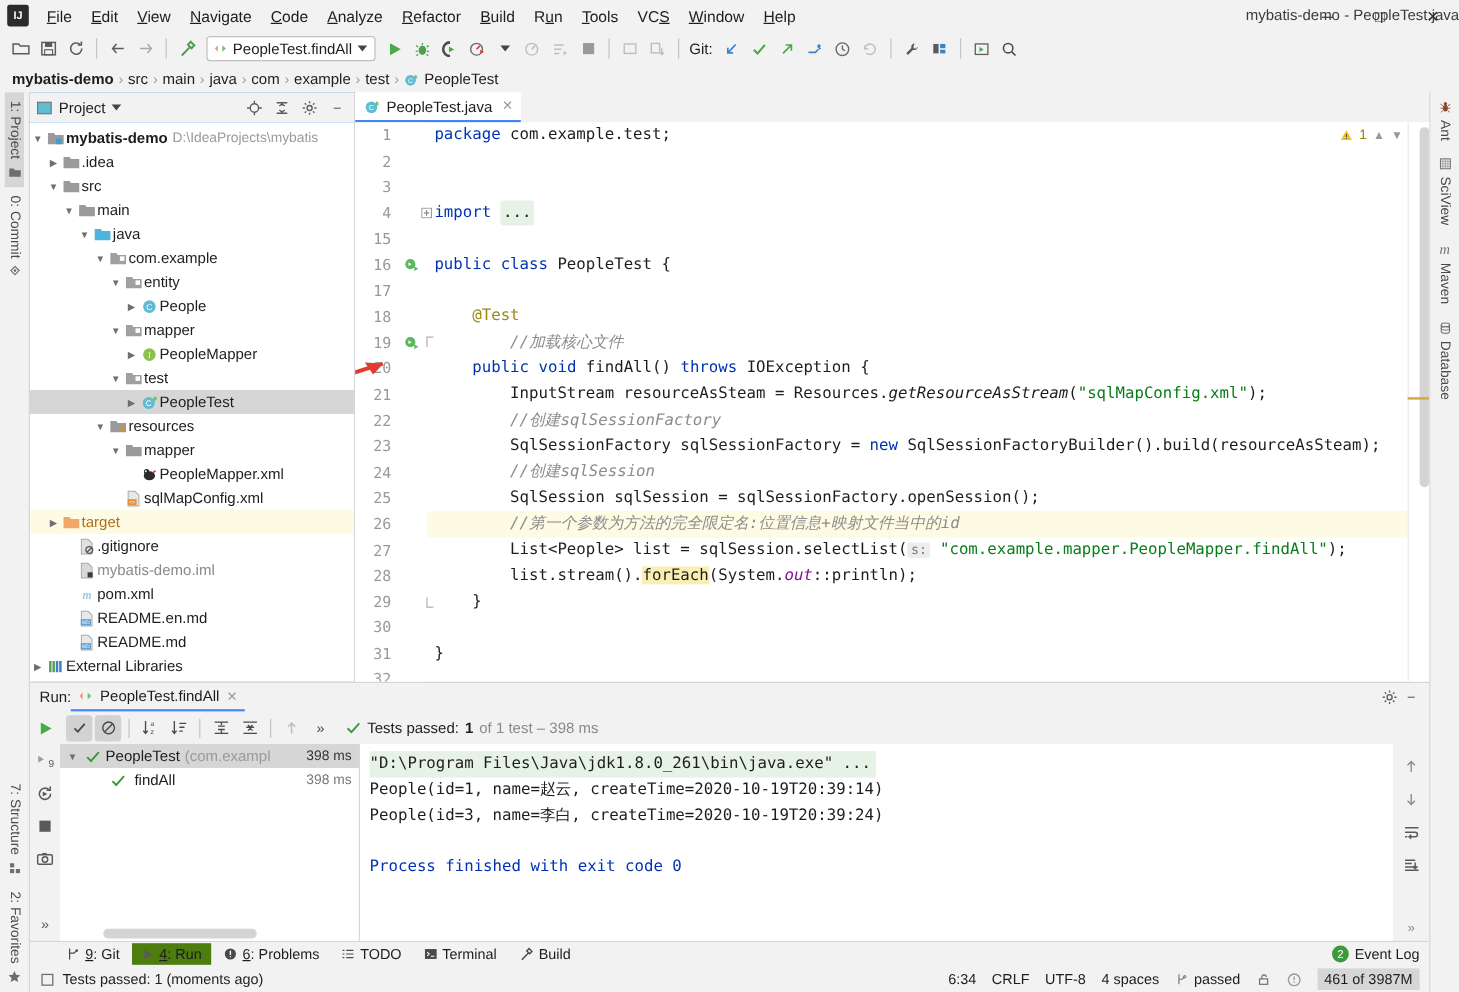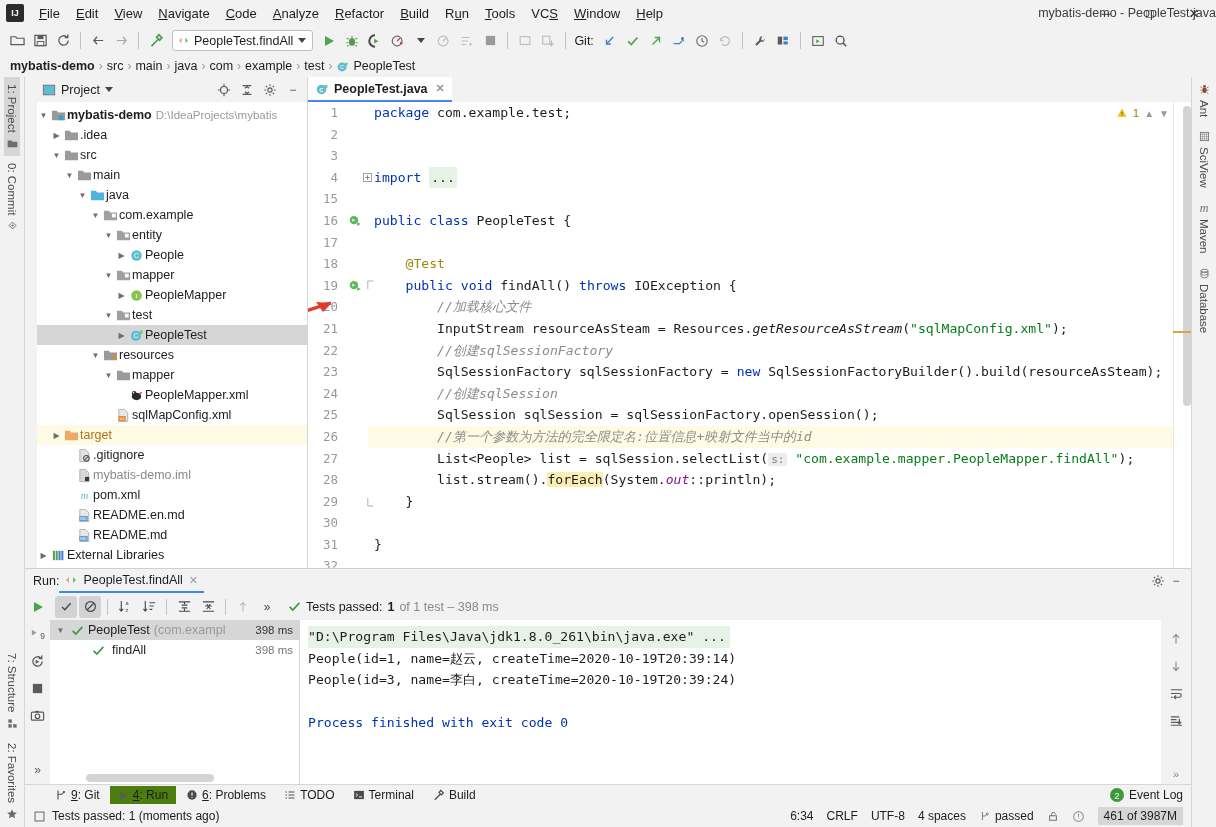--- a/index.html
+++ b/index.html
@@ -48,41 +48,41 @@
   .stripe.right { border-right:none; border-left:1px solid #d6d6d6; }
   .vtab { writing-mode:vertical-rl; font-size:11.5px; color:#4a4a4a; padding:7px 2px; display:flex; align-items:center; gap:5px; white-space:nowrap; }
   .vtab.active { background:#d6d6d6; }
   .vtab .vico { writing-mode:horizontal-tb; font-size:10px; line-height:1; }
   .stripe .filler { flex:1 1 auto; }
 
   .content { flex:1 1 auto; display:flex; flex-direction:column; min-width:0; }
   .upper { flex:1 1 auto; display:flex; min-height:0; }
 
   
-  .project { width:271px; background:#3b82f6; display:flex; flex-direction:column; border-right:1px solid #d6d6d6; min-width:0;margin-left:12px; }
+  .project { width:271px; background:#3b82f6; display:flex; flex-direction:column; border-right:1px solid #d6d6d6; min-width:0; }
   .proj-head { height:25px; background:#f2f2f2; display:flex; align-items:center; padding:0 5px; gap:5px; flex:0 0 25px; }
   .proj-head .ttl { font-size:12.5px; color:#1d1d1d; }
   .proj-head .sp { flex:1 1 auto; }
   .proj-ico { width:18px;height:18px;display:flex;align-items:center;justify-content:center;color:#555;font-size:12px; }
   .tree { flex:1 1 auto; overflow:hidden; padding-top:3px; position:relative; background:#fff; }
   .row { height:20px; display:flex; align-items:center; font-size:12.5px; white-space:nowrap; color:#1d1d1d; }
   .row.sel { background:#d6d6d6; }
   .row.hl { background:#fdfbe3; }
   .arrow { width:13px; text-align:center; color:#6e6e6e; font-size:8px; flex:0 0 13px; }
   .ficon { width:17px; flex:0 0 17px; display:flex; align-items:center; justify-content:center; }
   .fname { padding-right:4px; }
   .fname.bold { font-weight:bold; }
   .fpath { color:#9a9a9a; font-size:11.5px; }
   .fname.orange { color:#b07018; }
   .fname.grey { color:#8a8a8a; }
   svg { display:block; }
 
   
   .editor { flex:1 1 auto; display:flex; flex-direction:column; min-width:0; background:#fff; }
-  .tabs { height:25px; background:#f2f2f2; display:flex; align-items:flex-end; flex:0 0 25px;font-weight:bold; }
+  .tabs { height:25px; background:#f2f2f2; display:flex; align-items:flex-end; flex:0 0 25px; }
   .etab { height:25px; background:#fff; border-bottom:2px solid #4285f4; display:flex; align-items:center;
           padding:0 7px; gap:5px; font-size:12.5px; }
   .etab .x { color:#999; font-size:11px; margin-left:3px; }
   .codewrap { flex:1 1 auto; display:flex; min-height:0; position:relative; background:#fff; overflow:hidden; }
   .gutter { width:60px; flex:0 0 60px; background:#fff; position:relative; }
   .gln { height:21.6px; line-height:21.6px; text-align:right; padding-right:6px; width:36px;
          font-family:"DejaVu Sans Mono", monospace; font-size:12.5px; color:#999; }
   .gmark { position:absolute; left:38px; width:18px; height:21.6px; display:flex; align-items:center; justify-content:center; }
   .code { flex:1 1 auto; font-family:"DejaVu Sans Mono", monospace; font-size:13.1px; position:relative; min-width:0; overflow:hidden; }
   .cl { height:21.6px; line-height:21.6px; white-space:pre; padding-left:6px; }
@@ -844,22 +844,22 @@
               </div>
             <div class="code">
                 <div class="cl"><span class="kw">package</span> com.example.test;</div>
                 <div class="cl"></div>
                 <div class="cl"></div>
                 <div class="cl"><span class="foldmarkpad"></span><span class="kw">import</span> <span class="foldbox">...</span></div>
                 <div class="cl"></div>
                 <div class="cl"><span class="kw">public</span> <span class="kw">class</span> PeopleTest {</div>
                 <div class="cl"></div>
                 <div class="cl">    <span class="anno">@Test</span></div>
+                <div class="cl">        <span class="cm">//加载核心文件</span></div>
                 <div class="cl">    <span class="kw">public</span> <span class="kw">void</span> findAll() <span class="kw">throws</span> IOException {</div>
-                <div class="cl">        <span class="cm">//加载核心文件</span></div>
                 <div class="cl">        InputStream resourceAsSteam = Resources.<span class="it">getResourceAsStream</span>(<span class="str">"sqlMapConfig.xml"</span>);</div>
                 <div class="cl">        <span class="cm">//创建sqlSessionFactory</span></div>
                 <div class="cl">        SqlSessionFactory sqlSessionFactory = <span class="kw">new</span> SqlSessionFactoryBuilder().build(resourceAsSteam);</div>
                 <div class="cl">        <span class="cm">//创建sqlSession</span></div>
                 <div class="cl">        SqlSession sqlSession = sqlSessionFactory.openSession();</div>
                 <div class="cl caret-line">        <span class="cm">//第一个参数为方法的完全限定名:位置信息+映射文件当中的id</span></div>
                 <div class="cl">        List&lt;People&gt; list = sqlSession.selectList(<span class="hint">s:</span> <span class="str">"com.example.mapper.PeopleMapper.findAll"</span>);</div>
                 <div class="cl">        list.stream().<span class="hl-ident">forEach</span>(System.<span class="fld">out</span>::println);</div>
                 <div class="cl">    }</div>
                 <div class="cl"></div>

